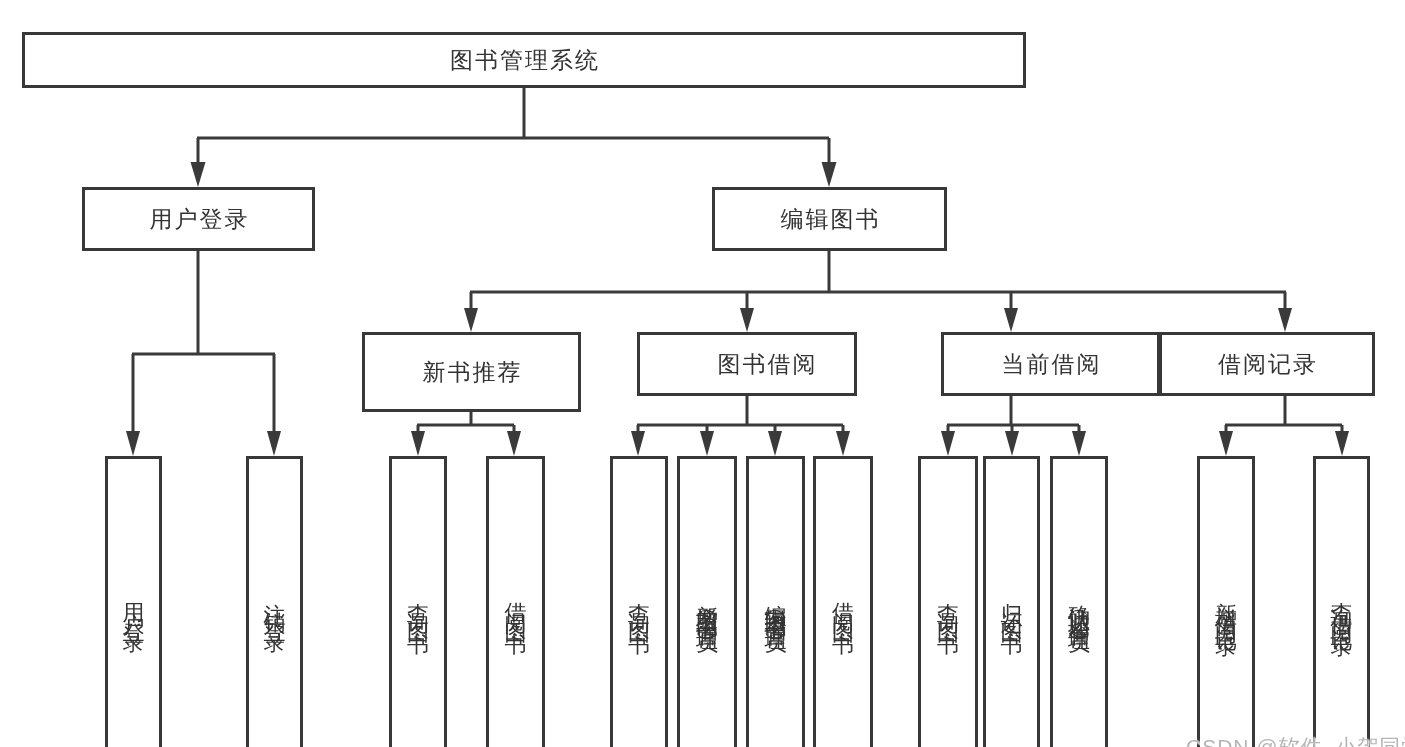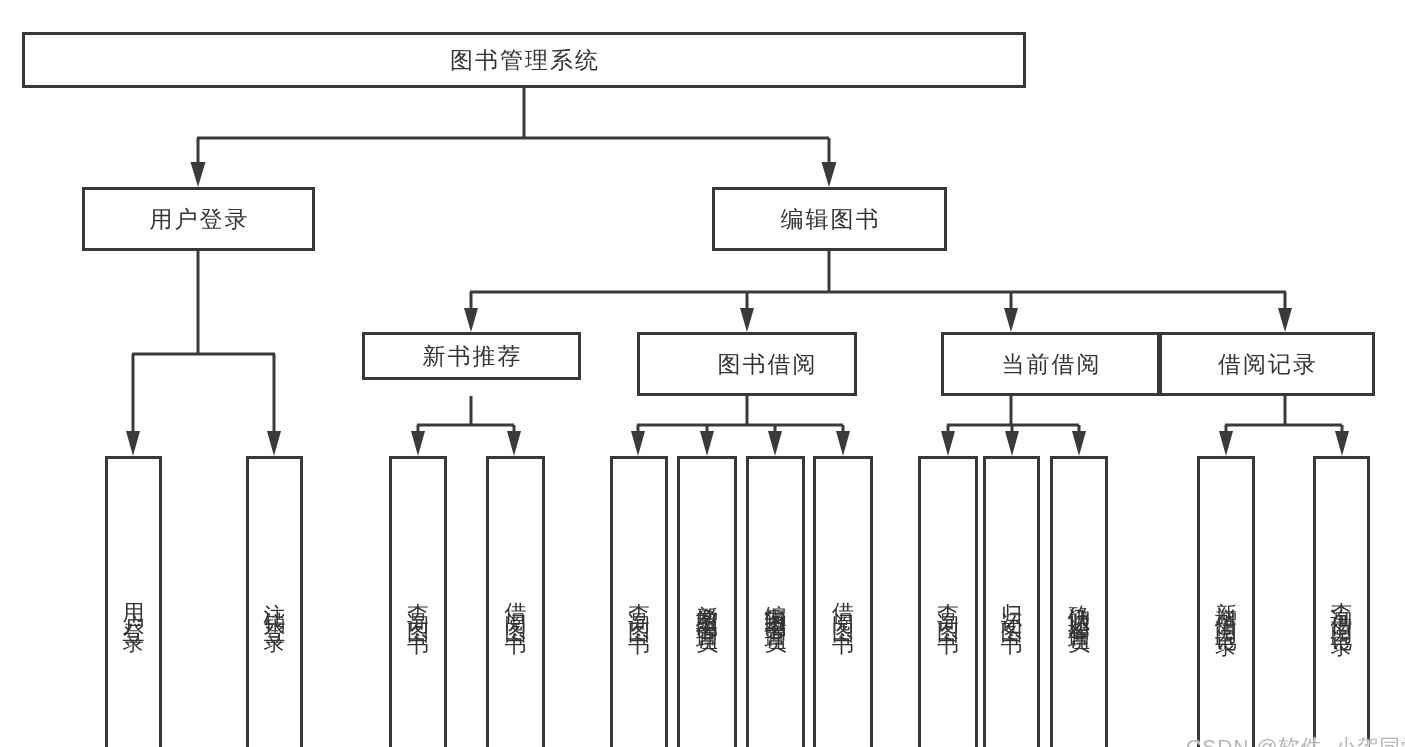--- a/index.html
+++ b/index.html
@@ -136,21 +136,21 @@
     <span class="label">图书管理系统</span>
   </div>
 
   <div class="box h" style="left:82px; top:168px; width:233px; height:64px;">
     <span class="label">用户登录</span>
   </div>
   <div class="box h" style="left:712px; top:168px; width:235px; height:64px;">
     <span class="label">编辑图书</span>
   </div>
 
-  <div class="box h" style="left:362px; top:313px; width:219px; height:48px;">
+  <div class="box h" style="left:362px; top:313px; width:219px; height:80px;">
     <span class="label">新书推荐</span>
   </div>
   <div class="box h" style="left:637px; top:313px; width:220px; height:64px;padding-left:39px;">
     <span class="label">图书借阅</span>
   </div>
   <div class="box h" style="left:941px; top:313px; width:219px; height:64px;">
     <span class="label">当前借阅</span>
   </div>
   <div class="box h" style="left:1159px; top:313px; width:216px; height:64px;">
     <span class="label">借阅记录</span>

